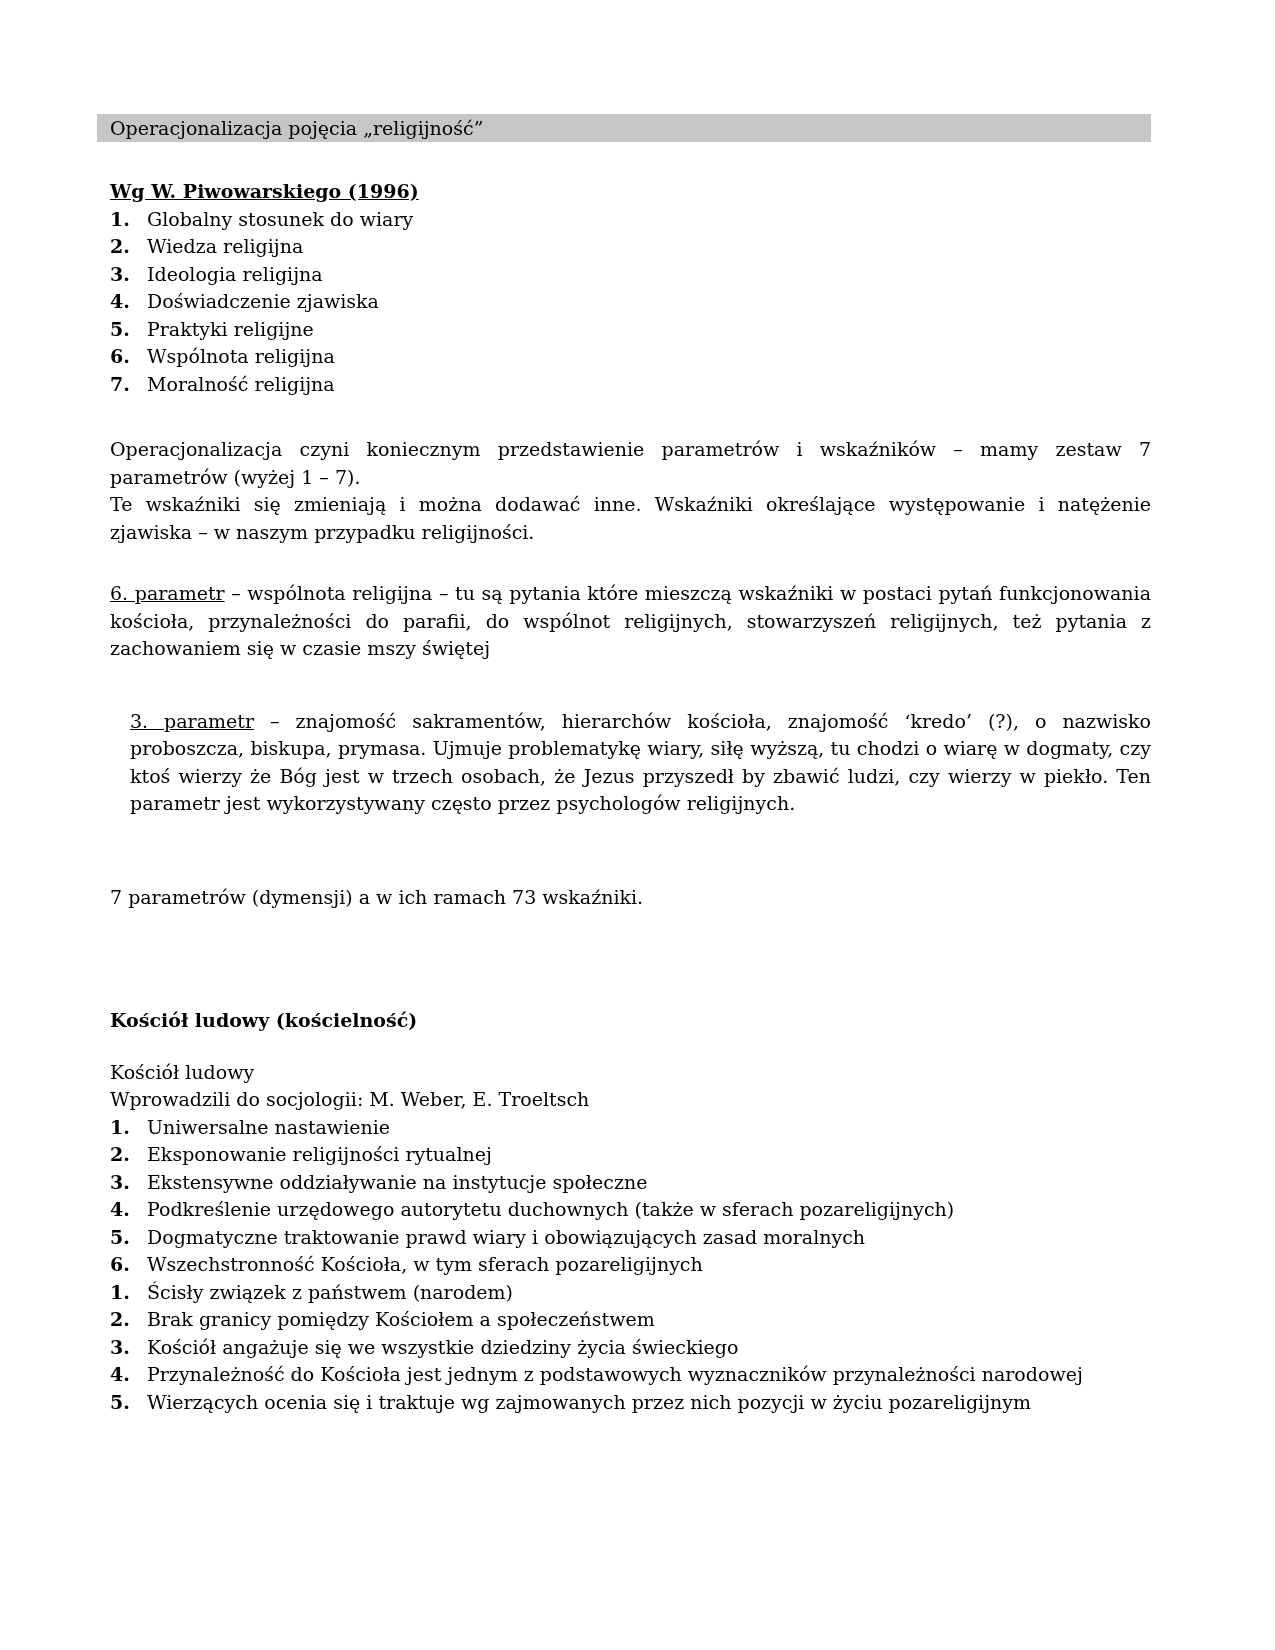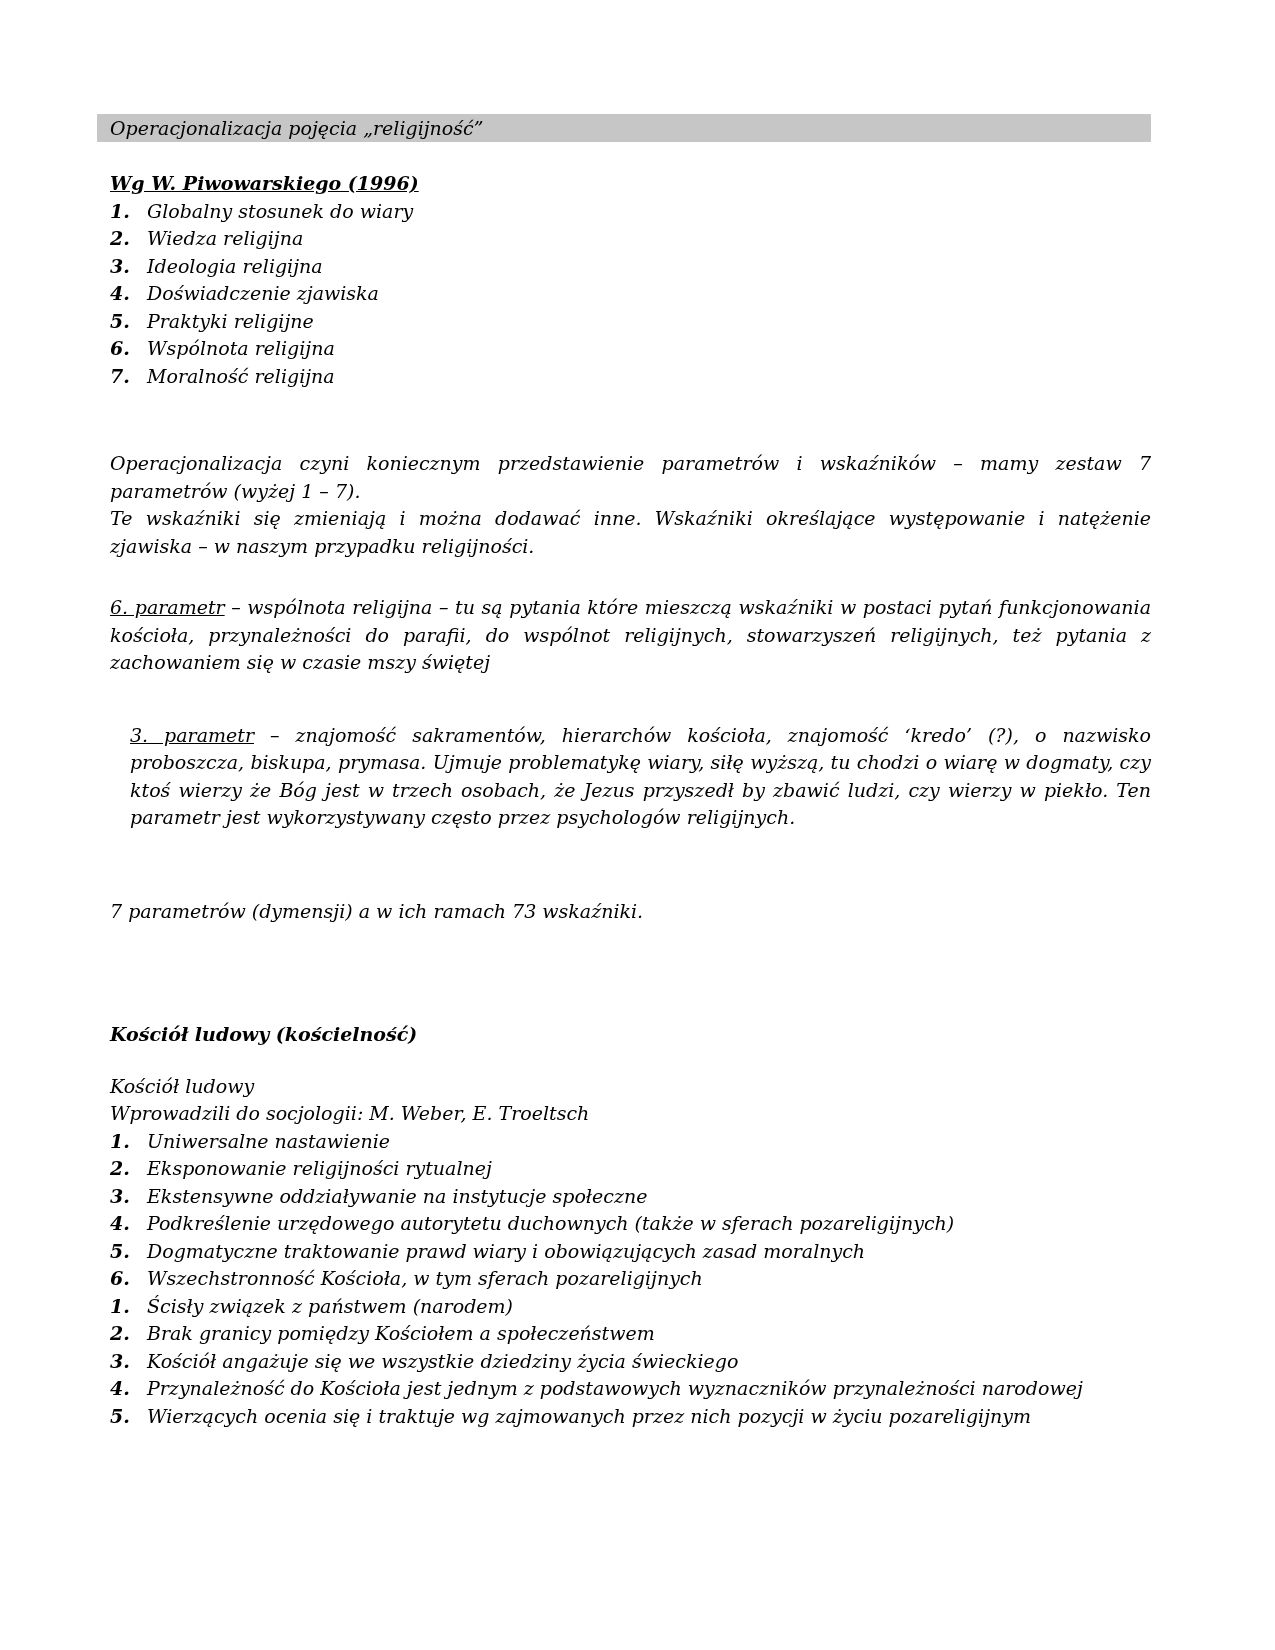--- a/index.html
+++ b/index.html
@@ -2,35 +2,35 @@
 <html><head>
 <meta charset="utf-8">
 <style>
   html,body { margin:0; padding:0; background:#ffffff; }
   body {
     width:1275px; height:1650px;
     font-family:"DejaVu Serif", serif;
     font-size:19px; line-height:27.5px; color:#000;
     -webkit-font-smoothing:antialiased;
   }
-  .page { box-sizing:border-box; width:1269px; padding:114px 118px 40px 110px;font-style:italic; }
+  .page { box-sizing:border-box; width:1269px; padding:114px 118px 40px 110px; }
   .title-bar {
     margin-left:-13px; padding:1px 6px 1px 13px; height:28px;
     box-sizing:border-box; white-space:nowrap; overflow:hidden;
   }
   .bold { font-weight:bold; }
   .underline { text-decoration:underline; }
   .just { text-align:justify; }
   .center { text-align:left; }
   .num-list { margin:0; padding:0; list-style:none; }
   .li { display:flex; }
   .num { flex:0 0 37px; width:37px; font-weight:bold; }
   .txt { flex:1; }
-  .mt-heading1 { margin-top:28px; }
-  .mt-para1   { margin-top:60px; }
+  .mt-heading1 { margin-top:36px; }
+  .mt-para1   { margin-top:38px; }
   .mt-para6   { margin-top:34px; }
   .mt-para3   { margin-top:45px;margin-left:20px; }
   .mt-summary { margin-top:66px; }
   .mt-center  { margin-top:96px; }
   .mt-intro   { margin-top:24px; }
   .mt-grein   { margin-top:68px; }
   p, .line { margin:0; }
 </style>
 </head>
 <body>

